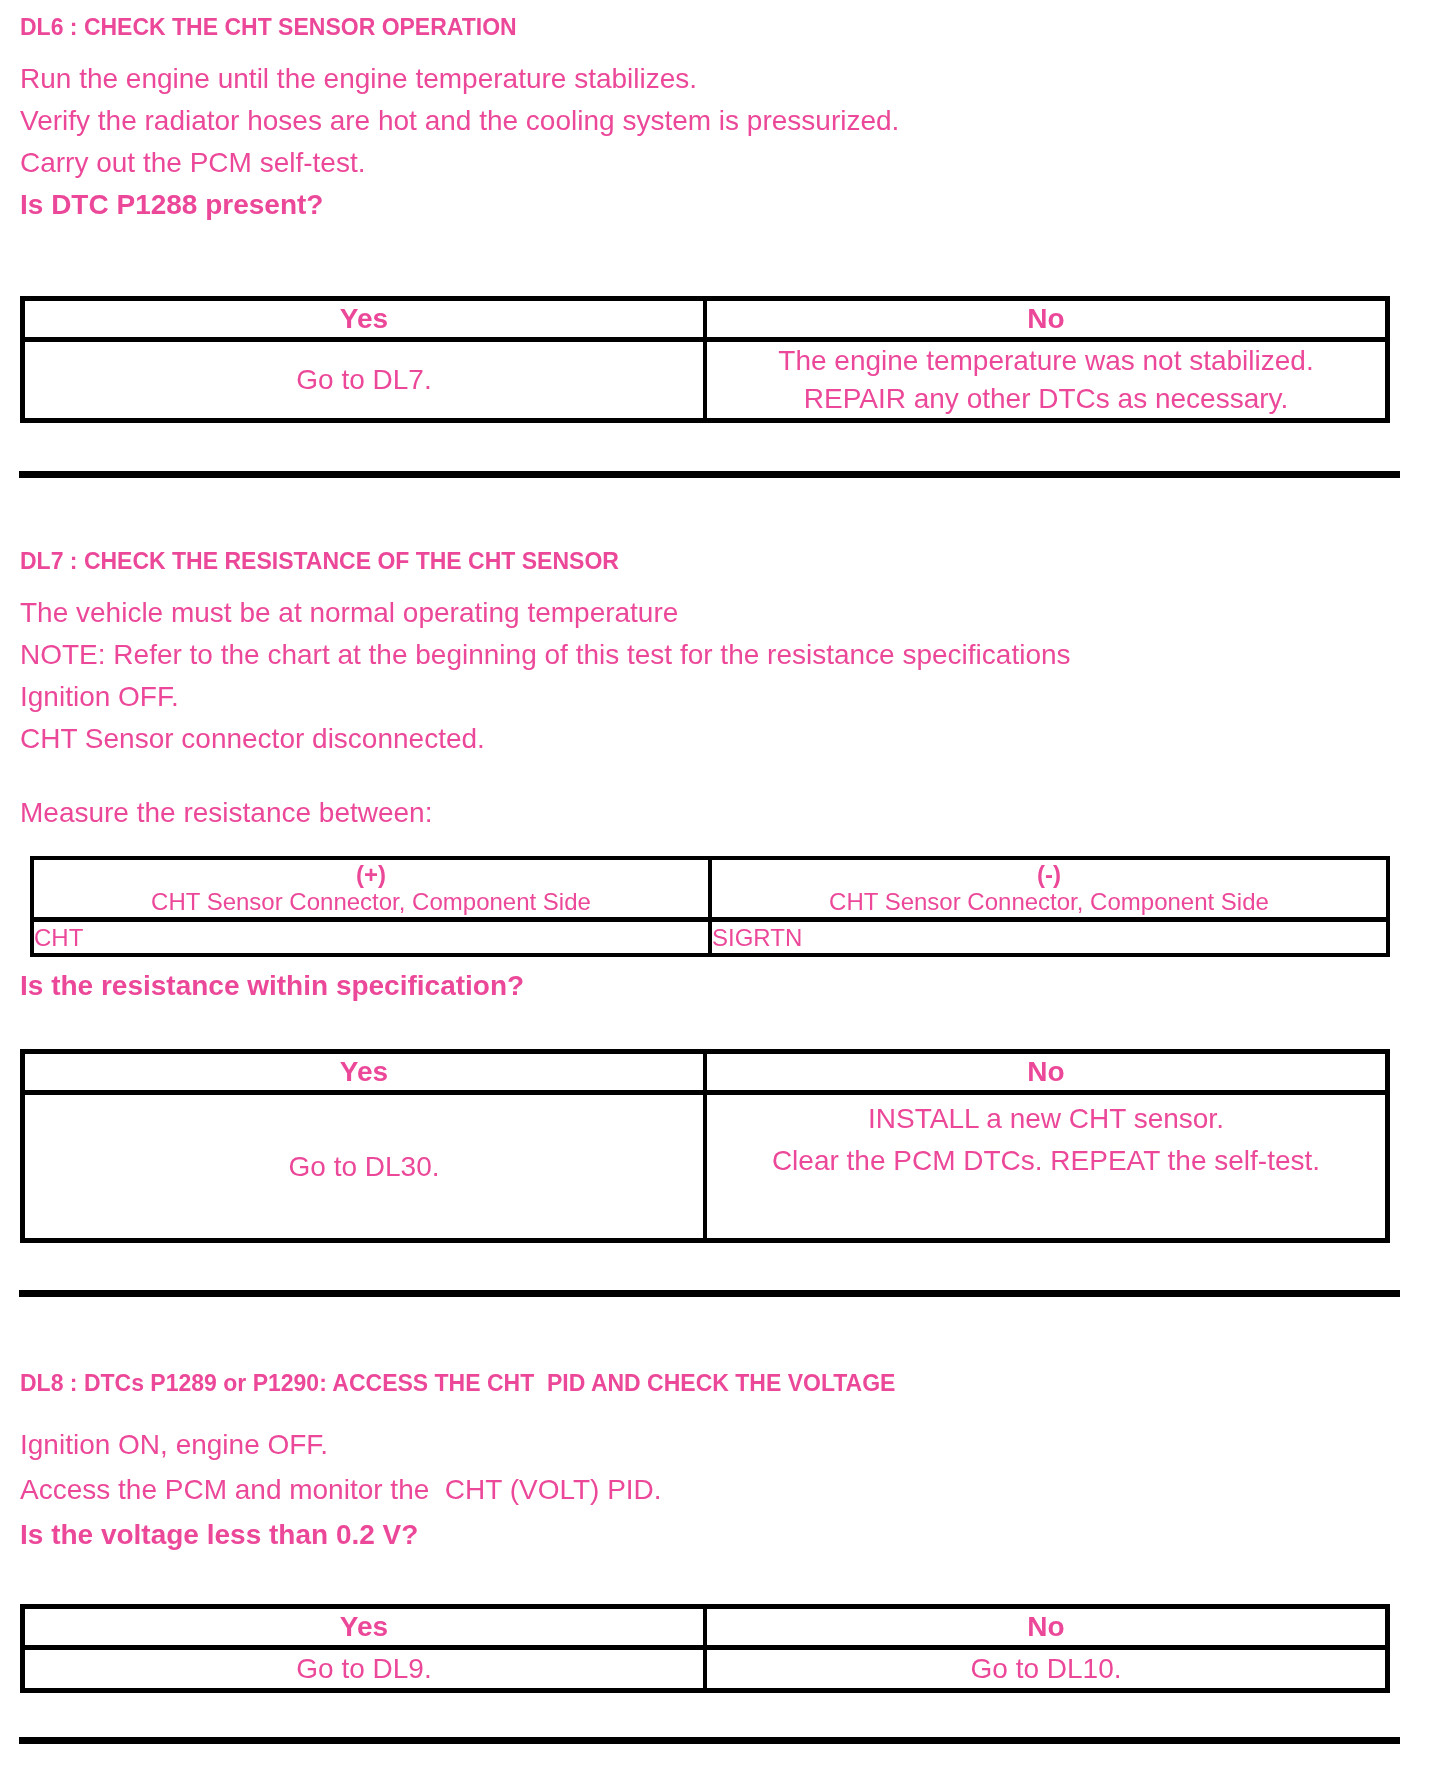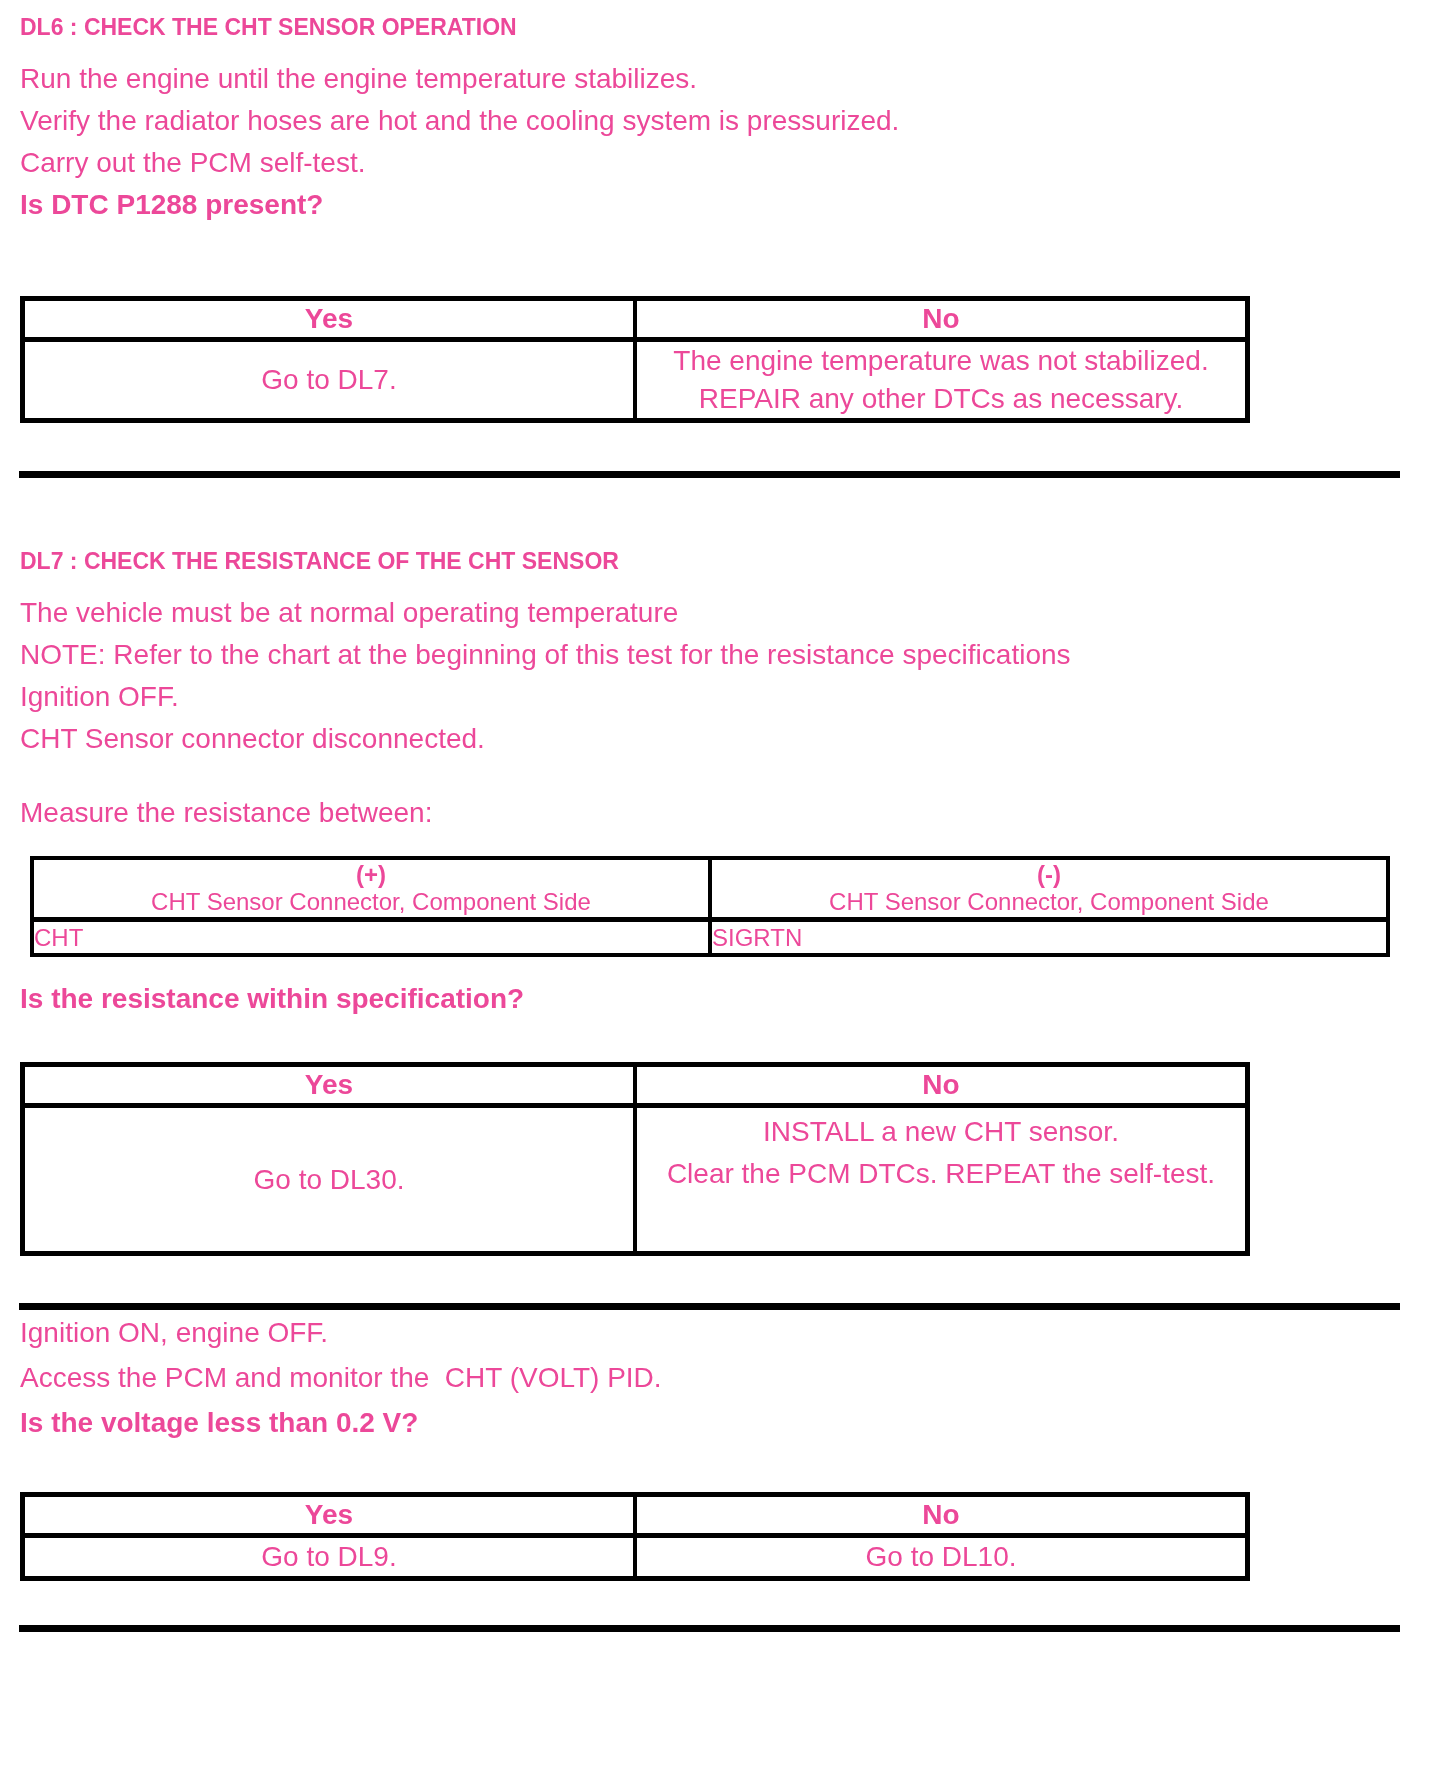--- a/index.html
+++ b/index.html
@@ -27,21 +27,21 @@
     margin: 0;
     white-space: pre-wrap;
   }
   .question { font-weight: bold; }
   .dl8-line { line-height: 45px; }
 
   
   table.result-table {
     border-collapse: collapse;
     table-layout: fixed;
-    width: 1230px;
+    width: 1370px;
     border: 5px solid #000;
     font-size: 28px;
   }
   table.result-table th {
     border: 4px solid #000;
     border-bottom: 5px solid #000;
     font-weight: bold;
     text-align: center;
     height: 36px;
     padding: 0;
@@ -98,21 +98,21 @@
     width: 1381px;
     margin-left: -1px;
   }
   .rule-1 { margin-top: 48px; }
   .rule-2 { margin-top: 47px; }
   .rule-3 { margin-top: 44px; }
 
   .h-dl7 { margin-top: 70px; }
   .h-dl8 { margin-top: 73px; margin-bottom: 25px; }
   .measure-intro { margin-top: 32px; }
-  .q-dl7 { margin-top: 21px; }
+  .q-dl7 { margin-top: 8px; }
 </style>
 </head>
 <body>
 
 <div class="page">
 
   <div>
     <h2 class="heading">DL6 : CHECK THE CHT SENSOR OPERATION</h2>
     <p class="line">Run the engine until the engine temperature stabilizes.</p>
     <p class="line">Verify the radiator hoses are hot and the cooling system is pressurized.</p>
@@ -184,20 +184,21 @@
           <div>Clear the PCM DTCs. REPEAT the self-test.</div>
         </td>
       </tr>
     </tbody>
       </table>
   </div>
 
   <div class="rule rule-2"></div>
 
   <div>
+    <h2 class="heading h-dl8">DL8 : DTCs P1289 or P1290: ACCESS THE CHT  PID AND CHECK THE VOLTAGE</h2>
     <p class="line dl8-line">Ignition ON, engine OFF.</p>
     <p class="line dl8-line">Access the PCM and monitor the  CHT (VOLT) PID.</p>
     <p class="line dl8-line question">Is the voltage less than 0.2 V?</p>
 
     <table class="result-table rt-dl8">
       <tbody>
           <tr>
         <th>Yes</th>
         <th>No</th>
       </tr>

